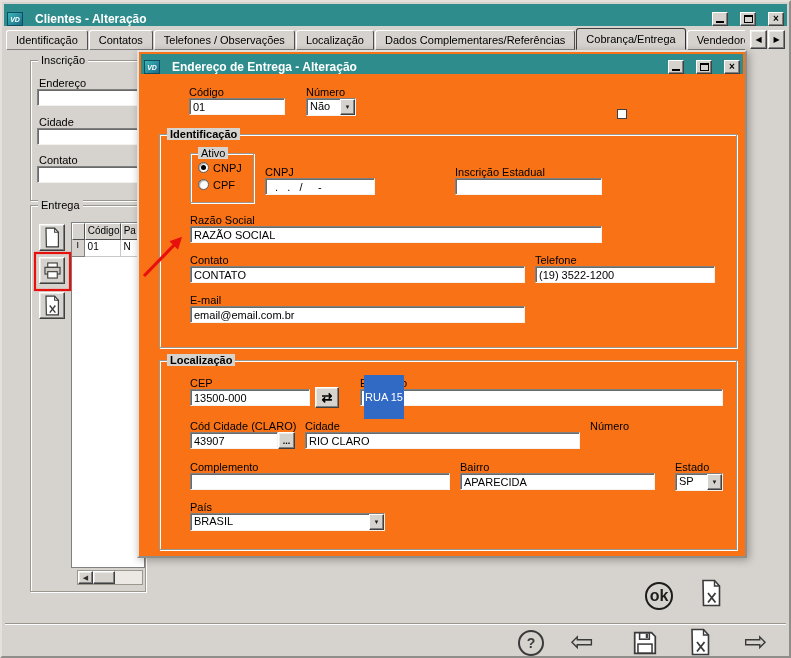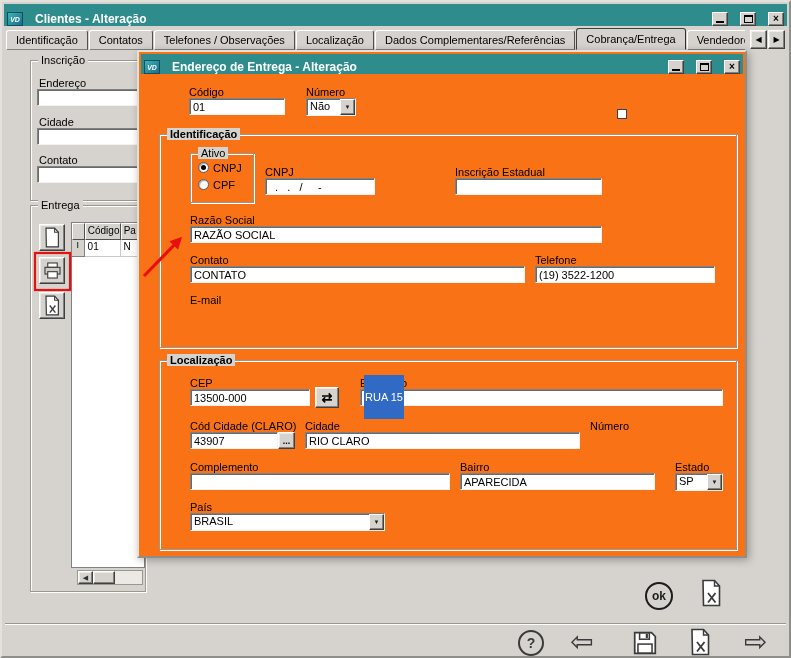--- a/index.html
+++ b/index.html
@@ -50,21 +50,21 @@
               font-size: 10px; padding: 1px 2px; overflow: hidden; white-space: nowrap; height: 17px; }
   .gridcell { border-right: 1px solid #c8c8c8; border-bottom: 1px solid #c8c8c8; font-size: 10px;
               padding: 1px 3px; background: #fff; overflow: hidden; white-space: nowrap; height: 17px; }
   .gridind  { background: #d6d3ce; border-right: 1px solid #808080; border-bottom: 1px solid #808080;
               font-size: 9px; text-align: center; height: 17px; }
   .sb { background: #ece9e4; border: 1px solid #9a978f; display: flex; }
   .sbbtn { width: 15px; height: 13px; font-size: 7px; color: #303030; }
   .sbthumb { width: 22px; height: 13px; }
   .okbtn { width: 28px; height: 28px; border: 2px solid #1c1c1c; border-radius: 50%;
            display: flex; align-items: center; justify-content: center;
-           font-weight: bold; font-size: 12px; color: #1c1c1c; background: transparent; }
+           font-weight: bold; font-size: 16px; color: #1c1c1c; background: transparent; }
   .selhl { background: #316ac5; color: #fff; padding: 16px 1px; }
   .navglyph { font-family: "DejaVu Sans", sans-serif; font-size: 28px; line-height: 28px; color: #3a3a3a; }
   .divider { border-top: 1px solid #9a978f; border-bottom: 1px solid #ffffff; }
 </style>
 </head>
 <body>
 
 <div class="screen">
 
   <div class="abs titlebar" style="left:2px;top:2px;right:2px;height:22px">
@@ -225,20 +225,21 @@
       <span class="lbl" style="left:30px;top:79px">Razão Social</span>
       <input class="tin" style="left: 30px; top: 91px; width: 412px;" value="RAZÃO SOCIAL">
 
       <span class="lbl" style="left:30px;top:119px">Contato</span>
       <input class="tin" style="left: 30px; top: 131px; width: 335px;" value="CONTATO">
 
       <span class="lbl" style="left:375px;top:119px">Telefone</span>
       <input class="tin" style="left: 375px; top: 131px; width: 180px;" value="(19) 3522-1200">
 
       <span class="lbl" style="left:30px;top:159px">E-mail</span>
+      <input class="tin" style="left: 30px; top: 171px; width: 335px;" value="email@email.com.br">
     </div>
 
     <div class="abs gb" style="left:20px;top:308px;width:578px;height:190px">
       <span class="legend" style="font-weight:bold">Localização</span>
 
       <span class="lbl" style="left:30px;top:16px">CEP</span>
       <input class="tin" style="left: 30px; top: 28px; width: 120px;" value="13500-000">
       <div class="abs btn3d" style="left:155px;top:26px;width:24px;height:21px;font-size:13px;font-weight:bold">
         <span>⇄</span>
       </div>

